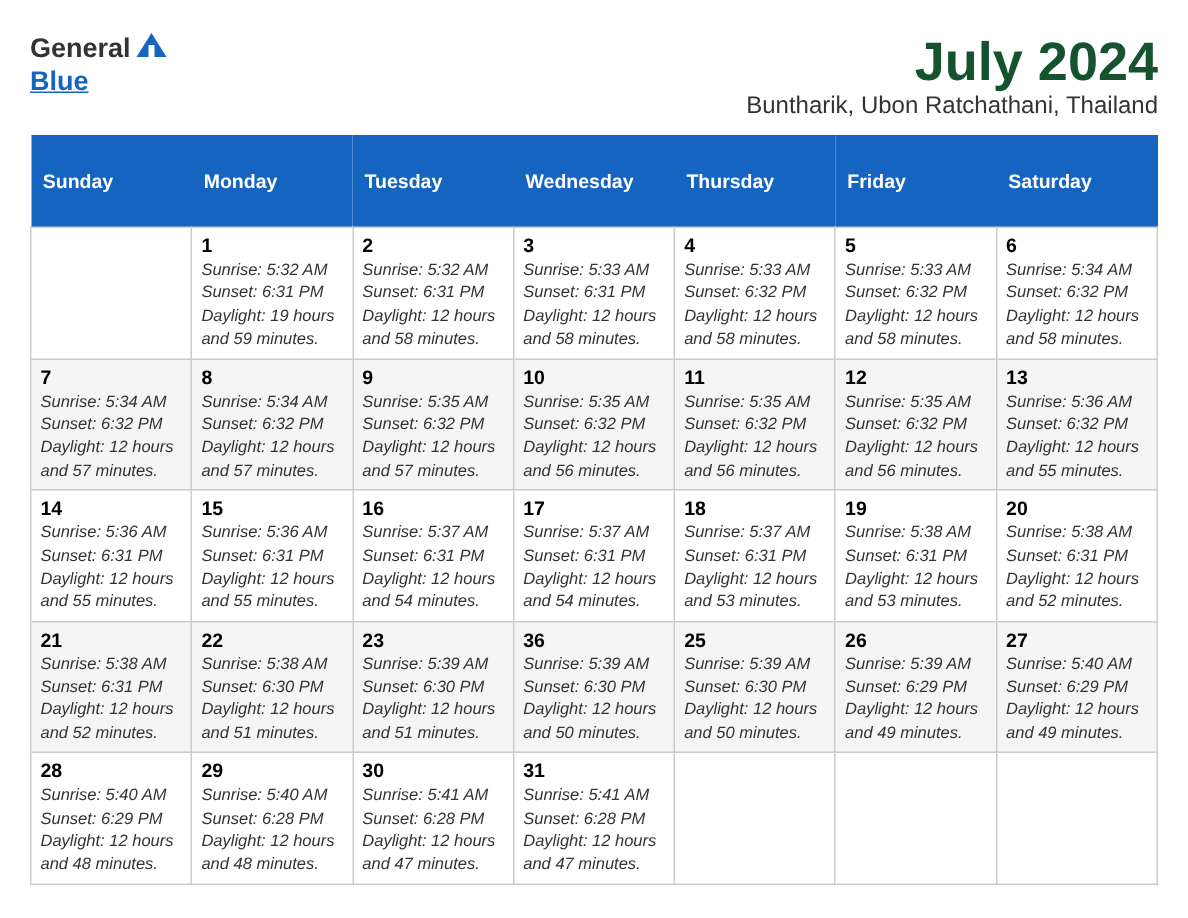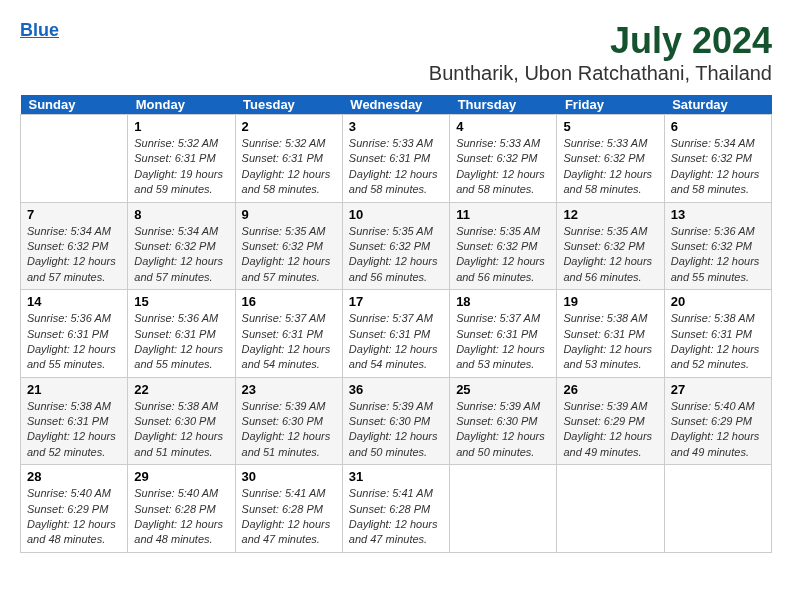--- a/index.html
+++ b/index.html
@@ -43,33 +43,33 @@
     }
     .title-area {
       text-align: right;
     }
     .month-year {
       font-size: 36px;
       font-weight: bold;
       color: #14532d;
     }
     .location {
-      font-size: 20px;
+      font-size: 16px;
       color: #333;
     }
     table {
       width: 100%;
       border-collapse: collapse;
       font-size: 11px;
     }
     .day-header {
       background-color: #1565c0;
       color: #fff;
       text-align: left;
-      padding: 2px 8px;
+      padding: 23px 8px;
       font-size: 13px;
       font-weight: bold;
       margin-top: 20px;
     }
     td {
       border: 1px solid #ccc;
       vertical-align: top;
       padding: 4px 6px;
       width: 14.28%;
       height: 80px;
@@ -96,20 +96,27 @@
     }
     thead tr th {
       background-color: #1565c0 !important;
     }
   </style>
 </head>
 <body>
 
 <div class="header-area">
   <div class="logo">
+    <div class="logo-text">
+      <span class="logo-general">General</span>
+      <svg class="logo-icon" viewBox="0 0 24 24">
+        <polygon points="12,2 22,18 2,18" fill="#1565c0"></polygon>
+        <rect x="10" y="10" width="4" height="8" fill="#fff"></rect>
+      </svg>
+    </div>
     <span class="logo-blue">Blue</span>
   </div>
   <div class="title-area">
     <div class="month-year">July 2024</div>
     <div class="location">Buntharik, Ubon Ratchathani, Thailand</div>
   </div>
 </div>
 
 <table>
   <thead>

